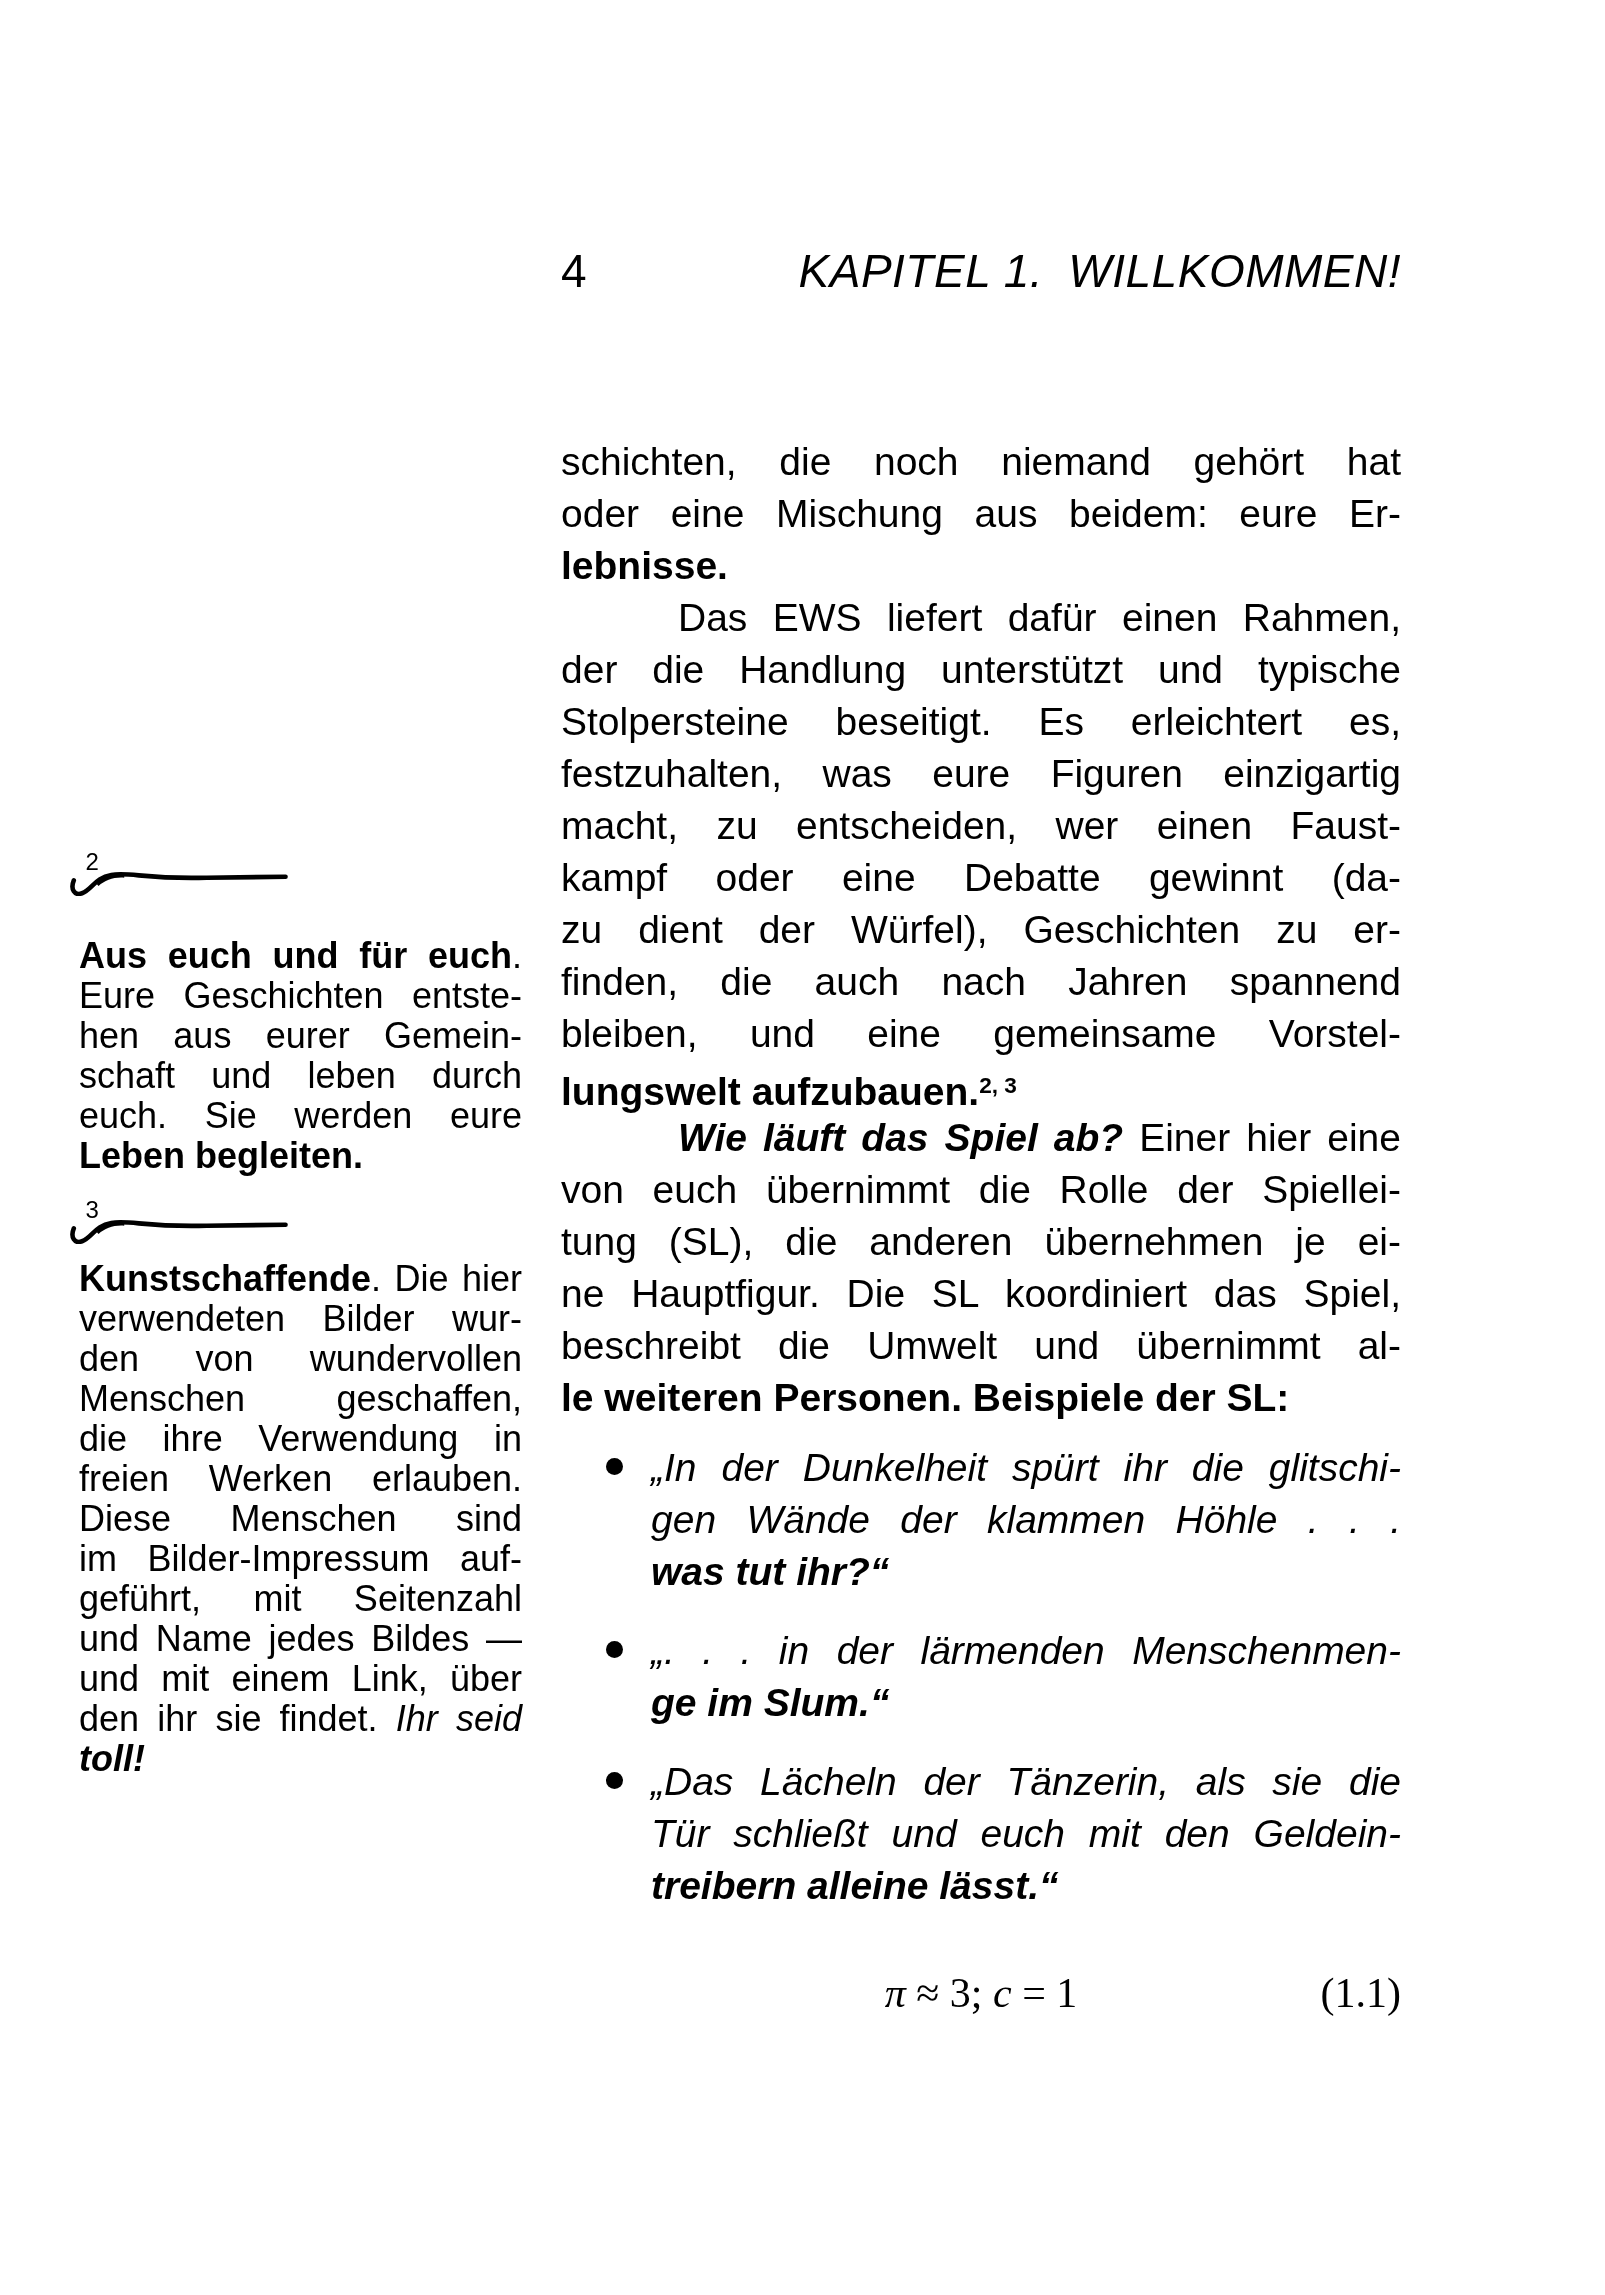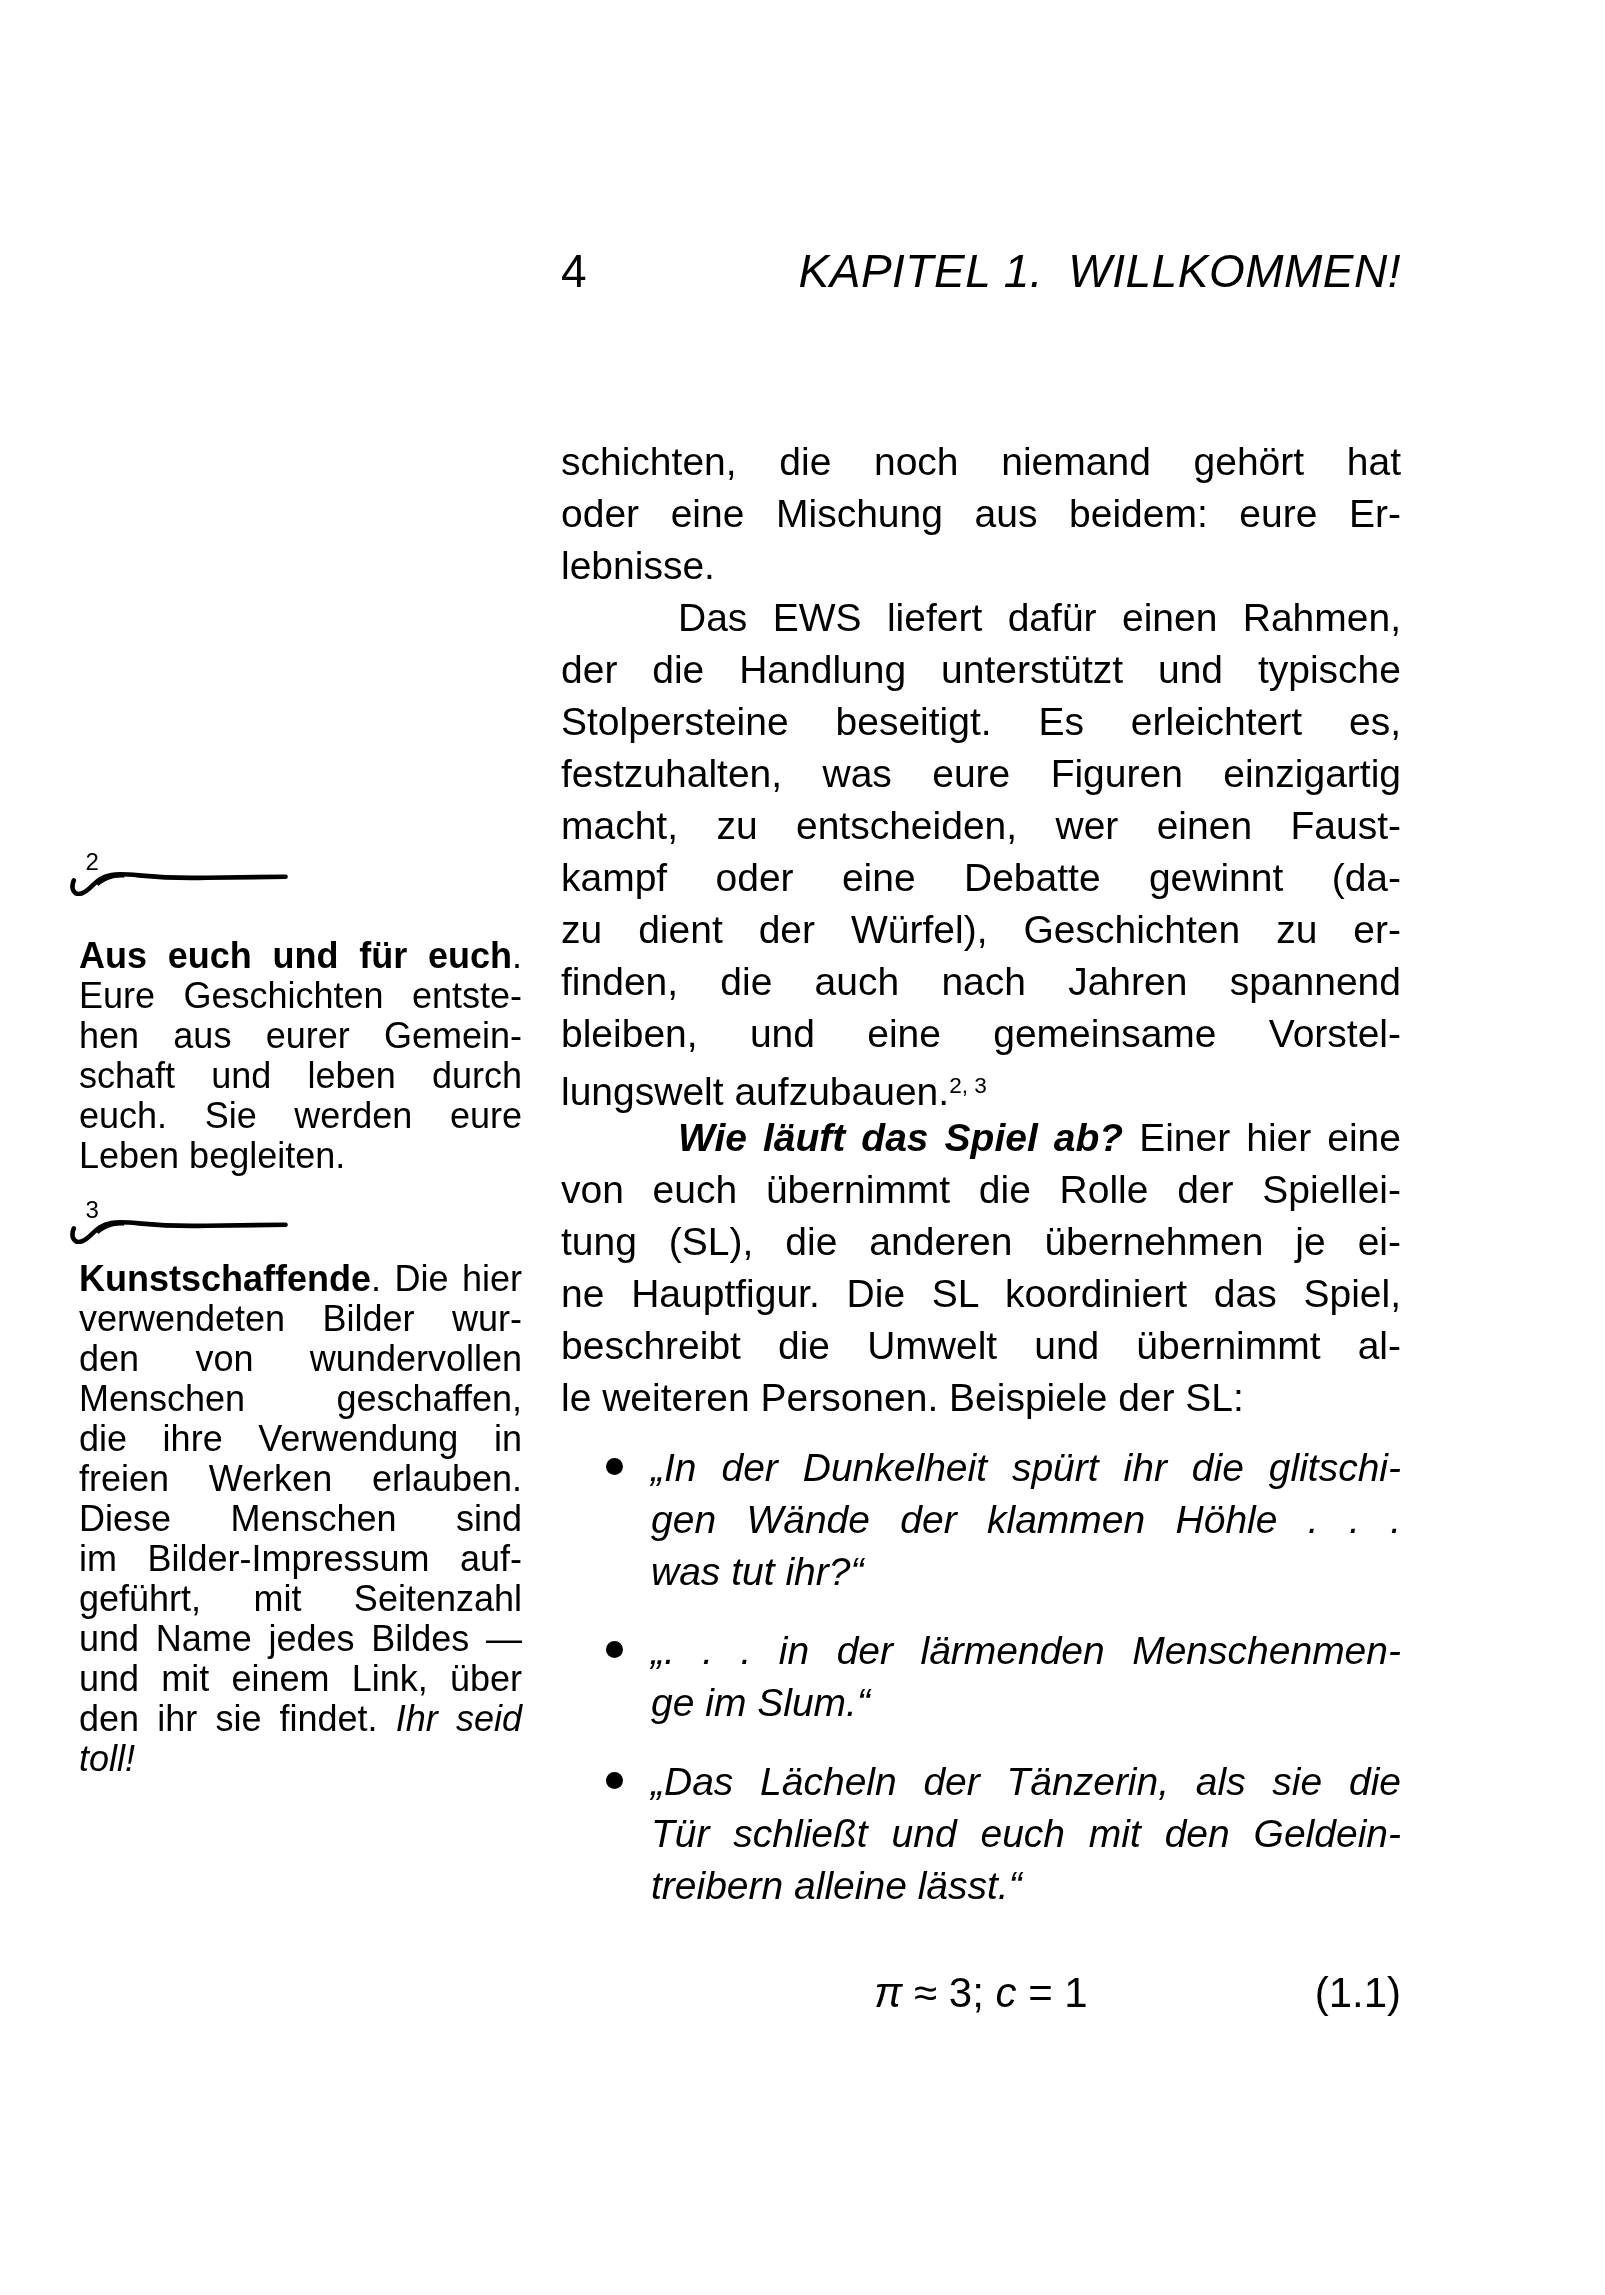--- a/index.html
+++ b/index.html
@@ -16,41 +16,41 @@
     font-size:46px;line-height:51px;
   }
   .chapter{font-style:italic;letter-spacing:0.5px;}
   .chapter .gap{display:inline-block;width:0.55em;}
   
   .main-text{
     position:absolute;left:561px;top:436px;width:840px;
     font-size:39px;line-height:52px;
   }
   .line{height:52px;text-align:justify;text-align-last:justify;}
-  .line.l{text-align:right;text-align-last:left;}
+  .line.l{text-align:right;text-align-last:left;font-weight:bold;}
   .line.ind{text-indent:117px;}
   .s-b{font-weight:700;}
   .s-i{font-style:italic;}
   .s-bi{font-weight:700;font-style:italic;margin-top:28px;}
   .s-sup{font-size:0.58em;vertical-align:0.52em;}
   
   .bullets{
     position:absolute;left:561px;top:1442px;width:840px;
     font-size:39px;line-height:52px;font-style:italic;
   }
   .bullet-item{position:relative;padding-left:90px;margin-bottom:27px;}
   .bullet-item:last-child{margin-bottom:18px;}
   .bullet-dot{
     position:absolute;left:45px;top:15.6px;width:17.4px;height:17.4px;
     background:#000;border-radius:50%;
   }
   
   .equation{
     position:absolute;left:561px;top:1967px;width:840px;height:55px;
-    font-family:Liberation Sans, sans-serif;font-size:42px;line-height:52px;
+    font-family:Liberation Serif, serif;font-size:42px;line-height:52px;
   }
   .eq-body{display:block;text-align:center;}
   .eq-number{position:absolute;right:0;top:0;}
   
   .marker{position:absolute;left:69px;width:225px;height:46px;}
   .marker.m2{top:851px;}
   .marker.m3{top:1199px;}
   .marker .num{position:absolute;left:16.5px;top:-1.8px;font-size:24px;line-height:26px;}
   .marker svg{position:absolute;left:0;top:12px;}
   .margin-note{

